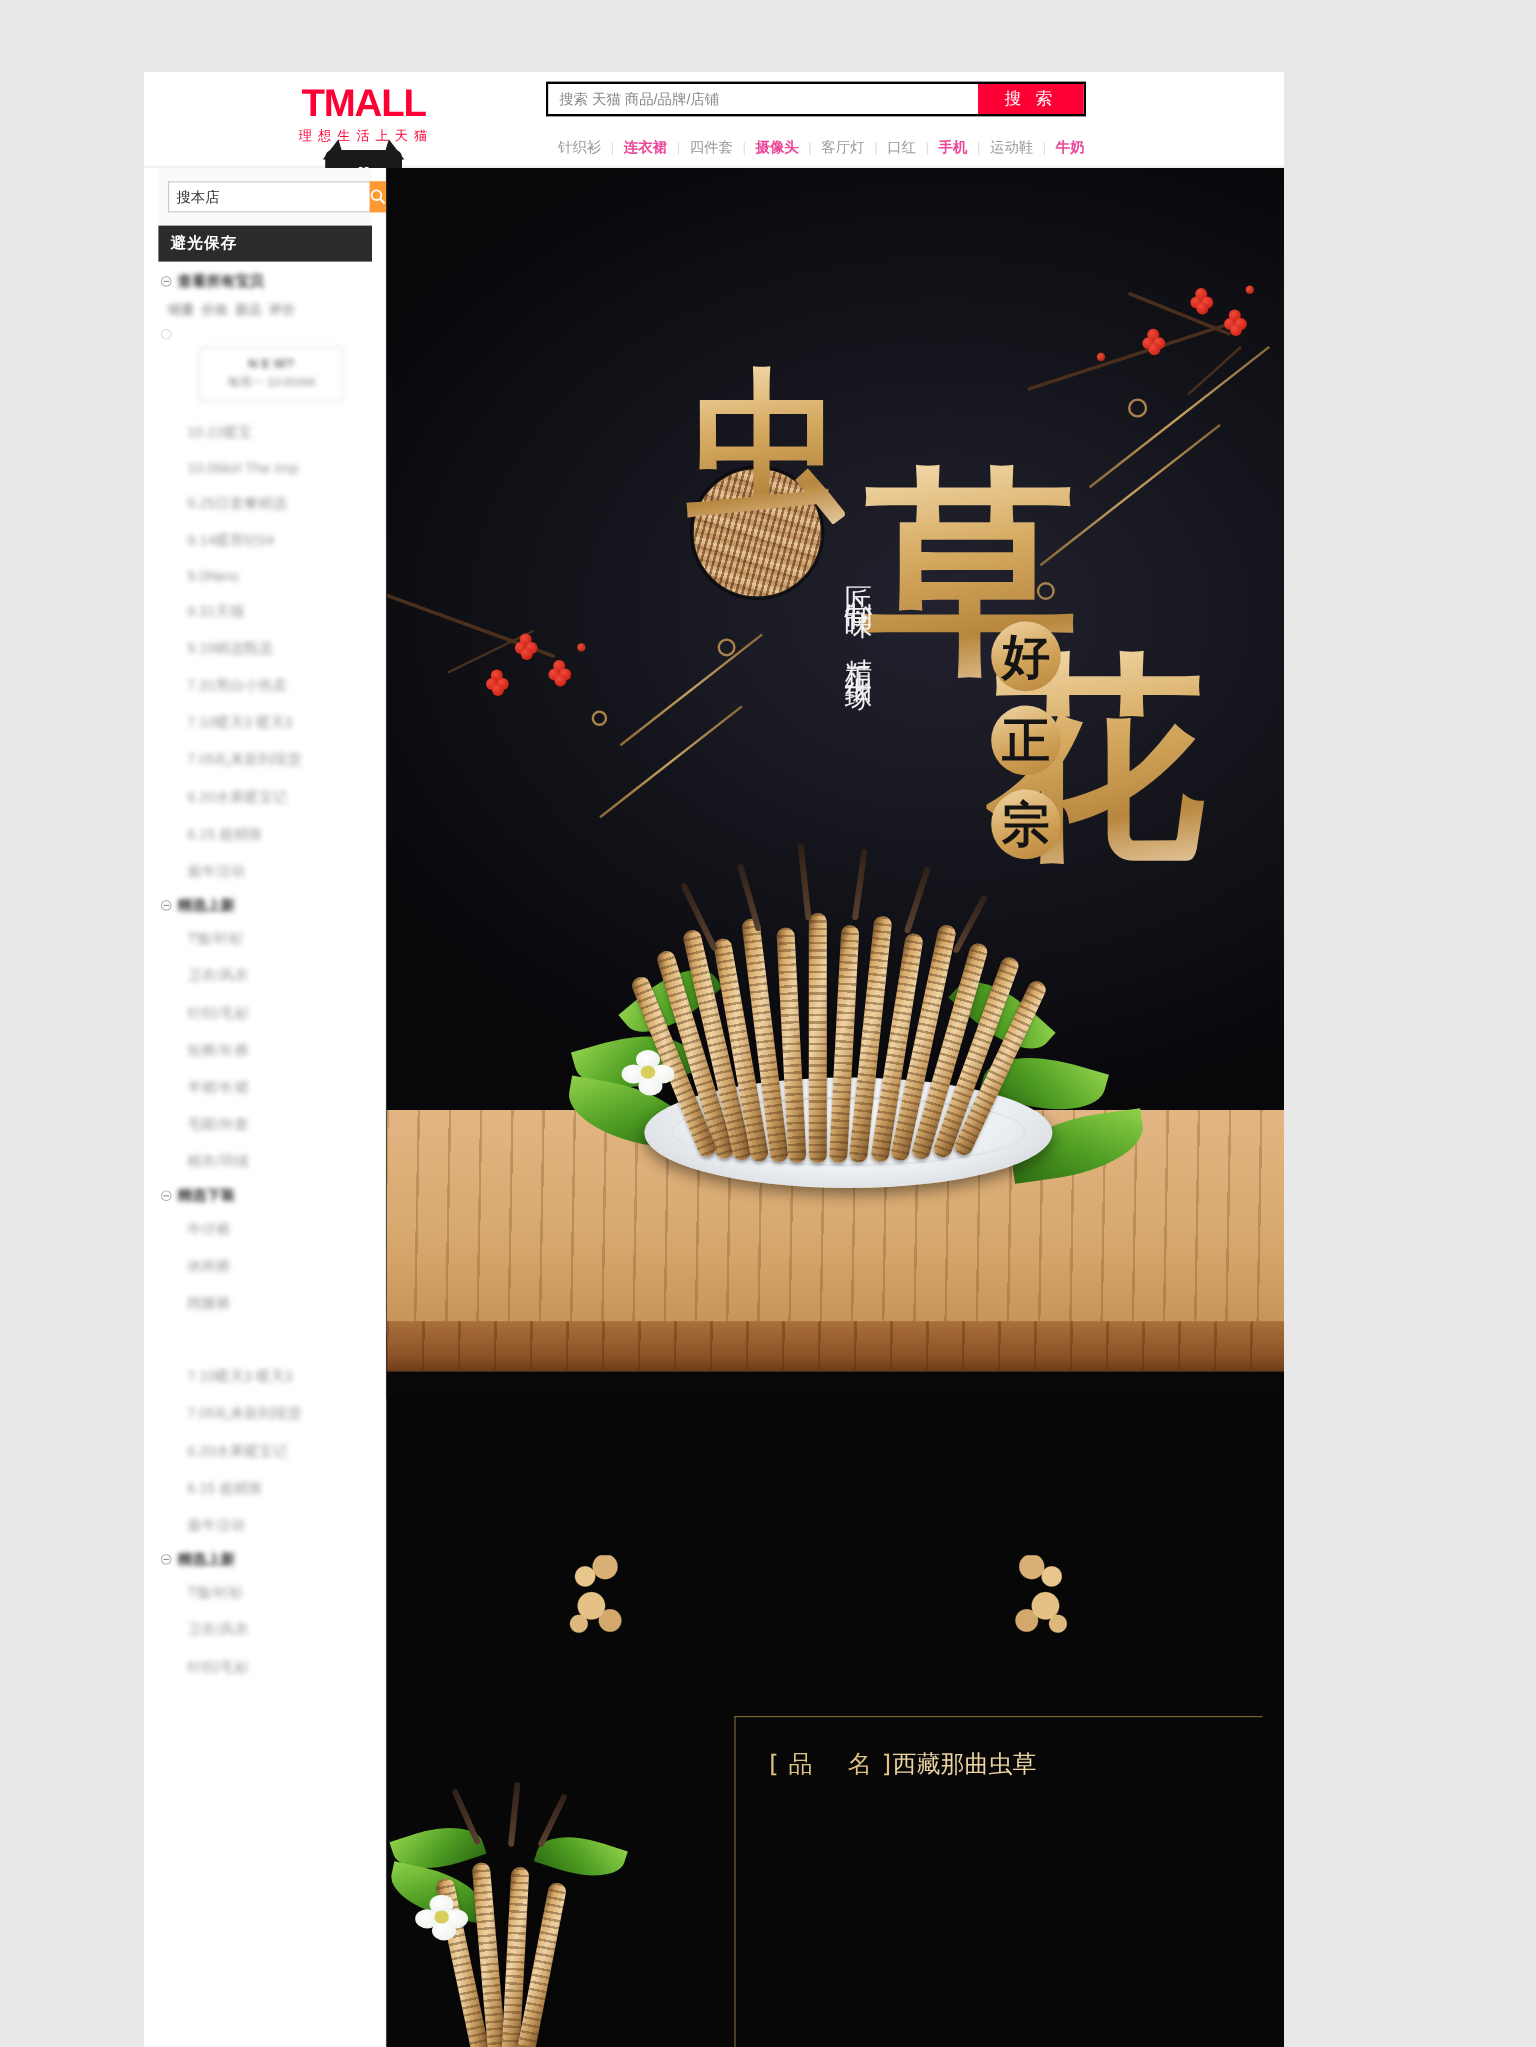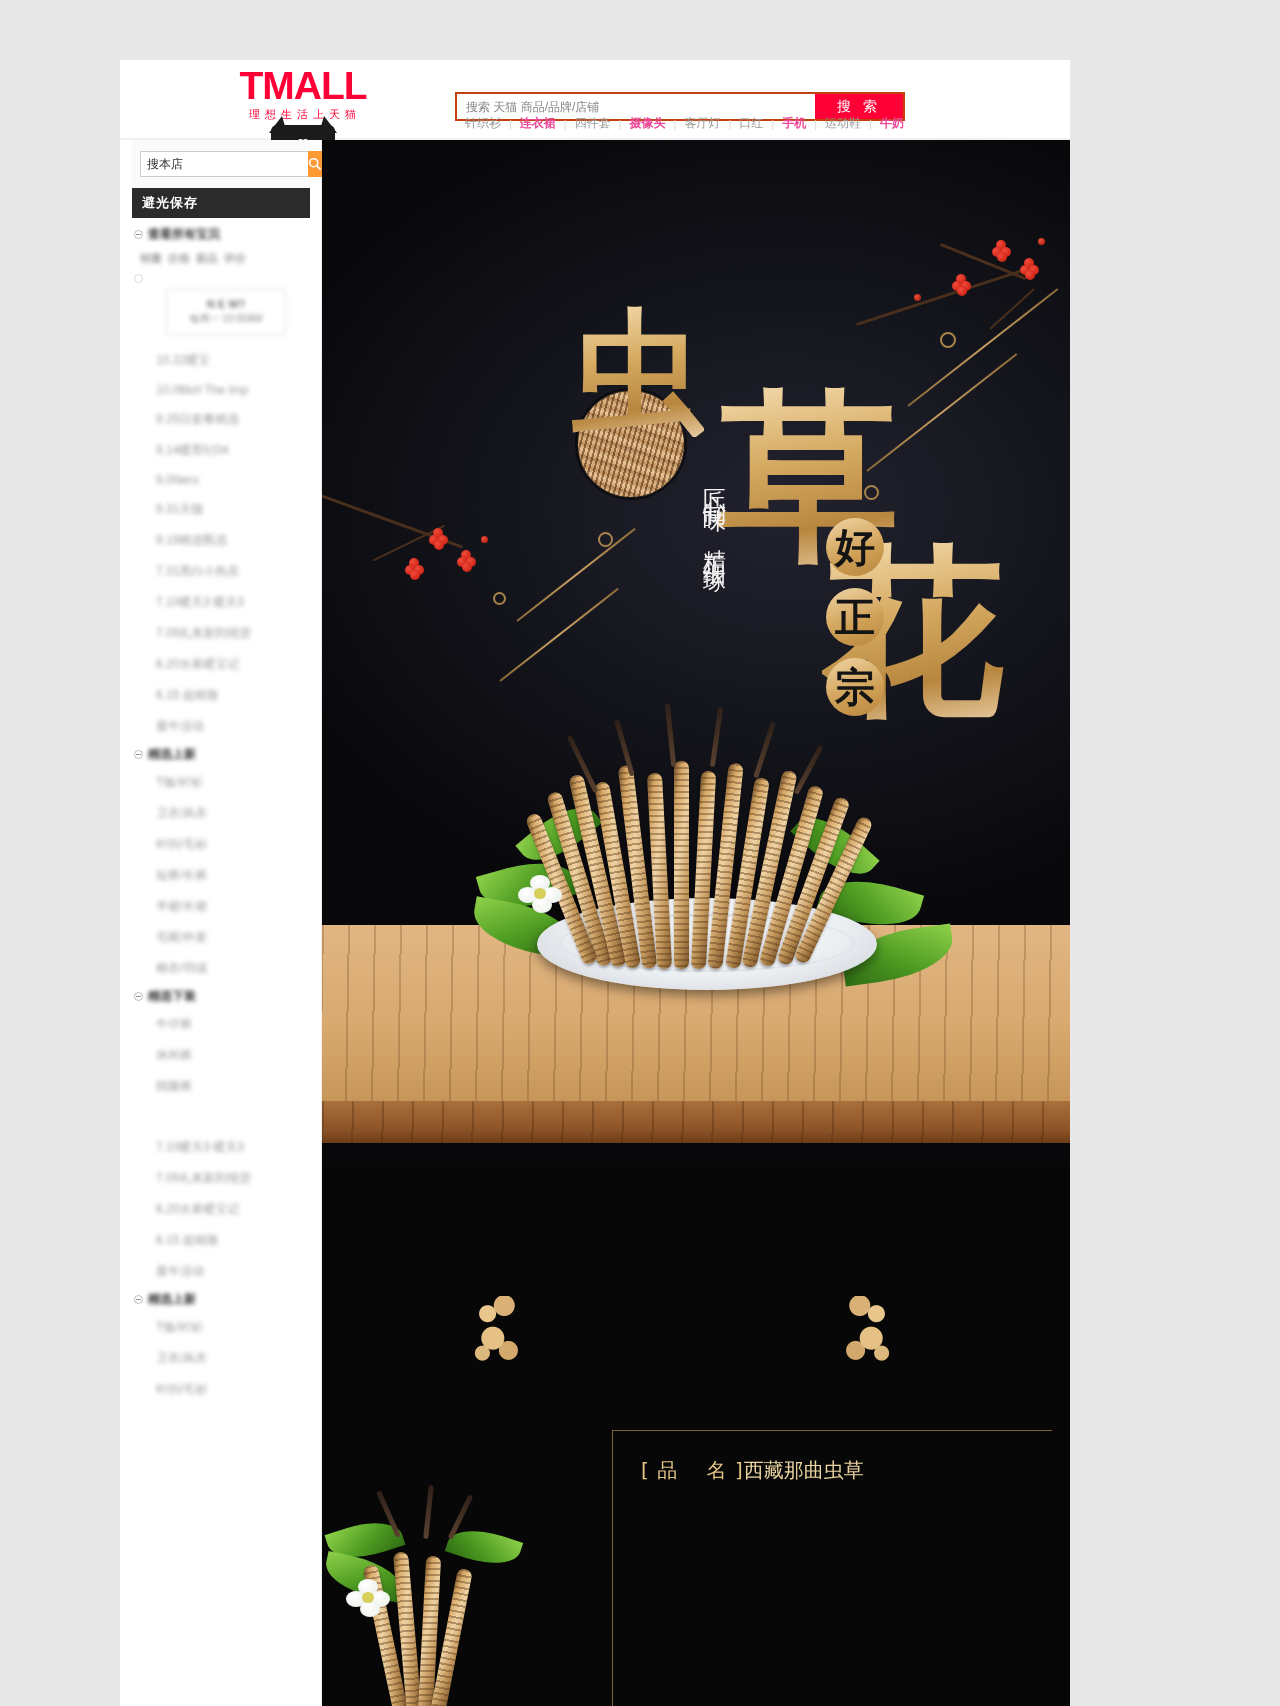--- a/index.html
+++ b/index.html
@@ -23,21 +23,21 @@
     position: relative;
     width: 950px; height: 80px;
     background: #ffffff;
     border-bottom: 2px solid #f0f0f0;
   }
   #tmall-logo {
     position: absolute; left: 113px; top: 6px;
     width: 140px; text-align: center;
   }
   #tmall-logo .word {
-    font-size: 39px; font-weight: bold; color: #ff0036;
+    font-size: 32px; font-weight: bold; color: #ff0036;
     letter-spacing: -1px; line-height: 40px;
     font-family: "Liberation Sans", sans-serif;
   }
   #tmall-logo .tagline {
     font-size: 11px; color: #ff0036; letter-spacing: 5px;
     line-height: 16px; padding-left: 4px;
   }
   
   #cat-mascot {
     position: absolute; left: 141px; top: 57px;
@@ -48,23 +48,23 @@
     width: 64px; height: 26px; background: #1b1b1b;
     border-radius: 6px 6px 3px 3px;
   }
   .cat-ear { position: absolute; width: 0; height: 0; top: -1px; }
   .cat-ear.l { left: 8px; border-left: 13px solid transparent; border-right: 5px solid transparent; border-bottom: 17px solid #1b1b1b; }
   .cat-ear.r { right: 8px; border-left: 5px solid transparent; border-right: 13px solid transparent; border-bottom: 17px solid #1b1b1b; }
   .cat-eye { position: absolute; top: 14px; width: 7px; height: 9px; background: #fff; border-radius: 50% 50% 40% 40%; }
   .cat-eye.l { left: 26px; } .cat-eye.r { right: 26px; }
 
   #search-wrap {
-    position: absolute; left: 335px; top: 32px;
+    position: absolute; left: 335px; top: 8px;
     width: 450px; height: 29px; display: flex;
-    border: 2px solid #c2410c;
+    border: 2px solid #000000;
   }
   #search-input {
     flex: 1; border: none; outline: none; height: 100%;
     padding: 0 9px; font-size: 12px; color: #666;
     font-family: "Liberation Sans", sans-serif; background: #fff;
   }
   #search-input::placeholder { color: #888; }
   #search-button {
     width: 88px; background: #ff0036; color: #fff; border: none;
     font-size: 14px; letter-spacing: 4px; cursor: pointer;

